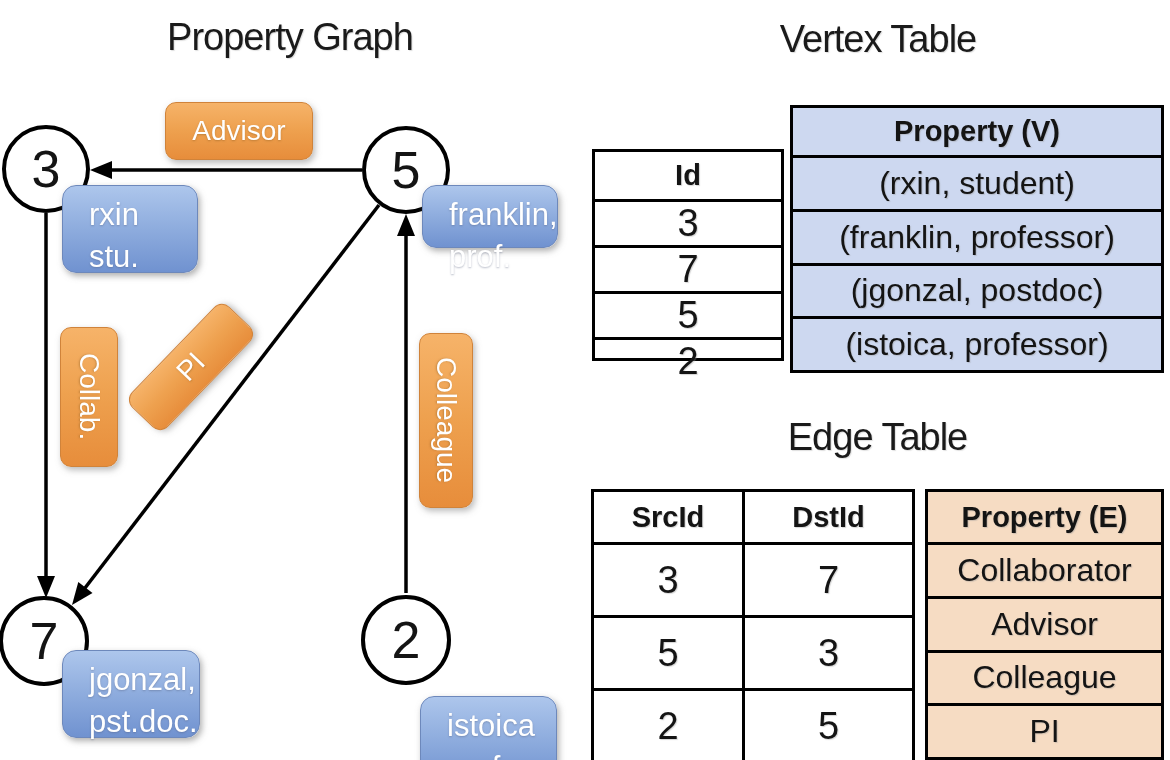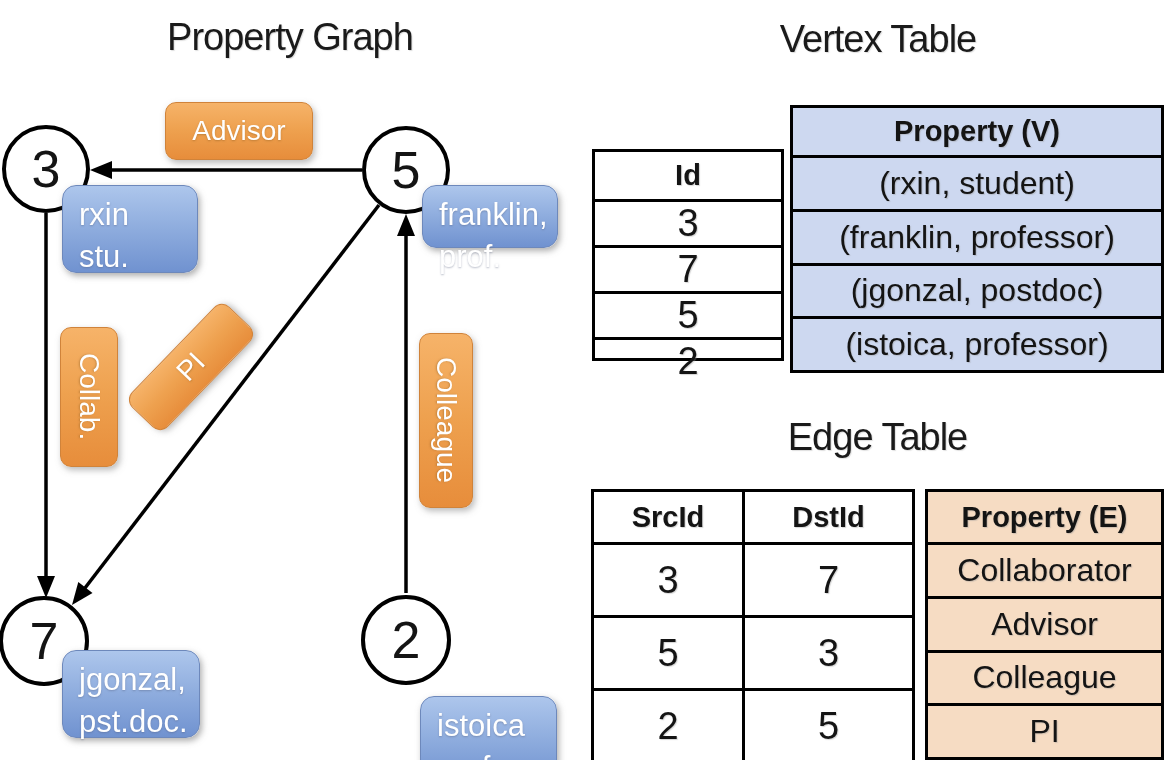--- a/index.html
+++ b/index.html
@@ -29,21 +29,21 @@
     font-size:52px;font-weight:400;color:#141414;line-height:1;
   }
 
   
   .prop-box{
     position:absolute;border-radius:14px;
     background:linear-gradient(180deg,#adc6ec 0%,#8fadde 48%,#7092d0 100%);
     border:1px solid #6d88bb;
     box-shadow:2px 3px 6px rgba(110,110,110,.55);
     color:#ffffff;font-size:31px;line-height:1.35;
-    padding:8px 0 0 16px;box-sizing:border-box;
+    padding:8px 0 0 26px;box-sizing:border-box;
     text-shadow:0 1px 2px rgba(80,90,120,.4);
   }
 
   
   .edge-pill{
     position:absolute;border-radius:11px;
     background:linear-gradient(180deg,#f6b369 0%,#eea14f 48%,#e78d3b 100%);
     border:1px solid #d0833a;
     box-shadow:2px 3px 6px rgba(120,120,120,.5);
     color:#ffffff;font-size:28px;

